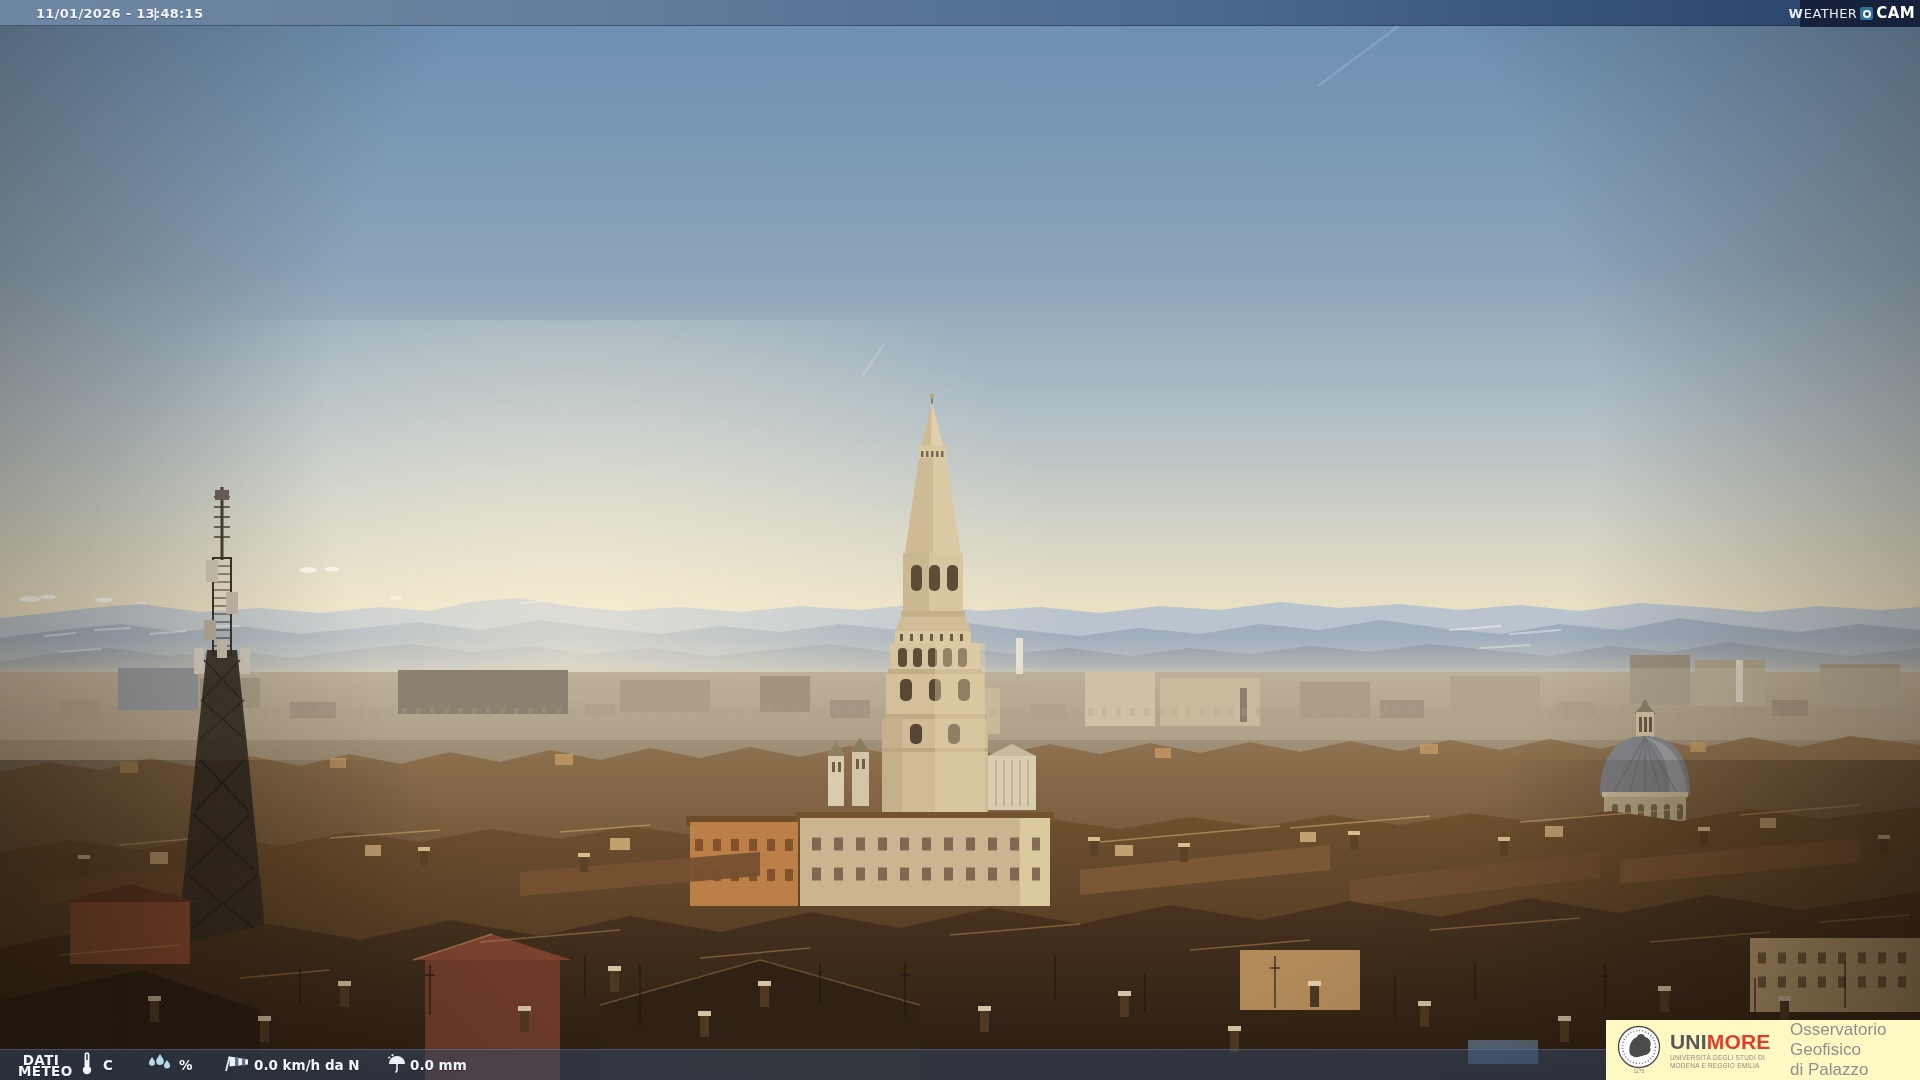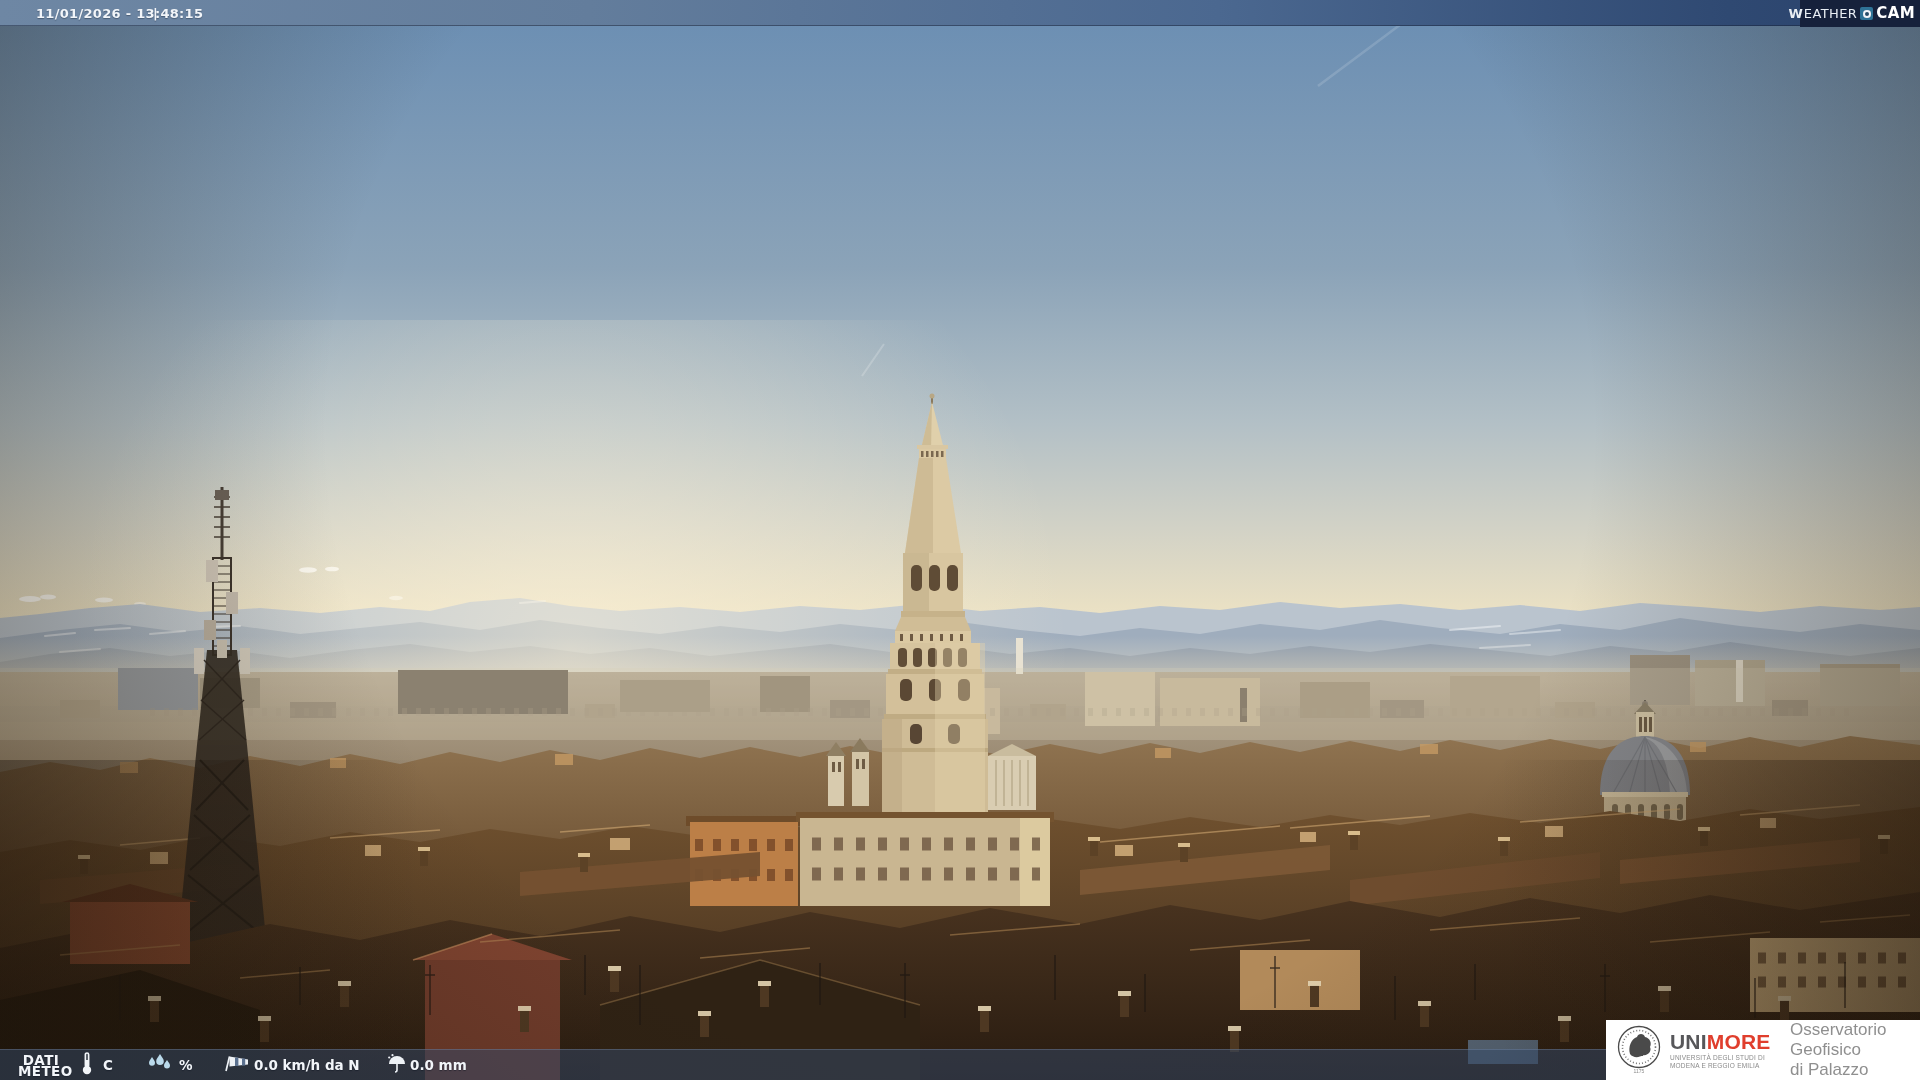--- a/index.html
+++ b/index.html
@@ -31,21 +31,21 @@
     background:rgba(52,72,104,.52);border-top:1px solid rgba(150,170,200,.28);color:#f2f5f9;}
   .bottom-bar .itm{position:absolute;top:50%;transform:translateY(-50%);white-space:nowrap;
     font-weight:bold;font-size:13.5px;text-shadow:0 1px 1px rgba(10,18,30,.45);}
   .dati{left:18px;width:46px;text-align:center;font-size:9.5px;line-height:10.5px;letter-spacing:.4px;font-weight:bold;}
   .b-ic{position:absolute;top:50%;transform:translateY(-50%);}
   .ic-therm{left:80px;}  .u-c{left:103px;}
   .ic-drops{left:146px;} .u-pct{left:179px;}
   .ic-wind{left:222px;}  .v-wind{left:254px;transform:translateY(-50%) scaleX(.92);transform-origin:left center;}
   .ic-umb{left:386px;}   .v-rain{left:410px;}
   
-  .brand{position:absolute;right:0;bottom:0;width:314px;height:60px;background:#ffffff;
+  .brand{position:absolute;right:0;bottom:0;width:314px;height:60px;background:#fef9c3;
     display:flex;align-items:center;padding-left:10px;box-sizing:border-box;
     font-family:"Liberation Sans",sans-serif;}
   .seal{flex:0 0 auto;width:46px;height:50px;position:relative;}
   .wordmark{flex:0 0 auto;margin-left:8px;width:118px;}
   .wm-main{font-size:21px;font-weight:bold;letter-spacing:.2px;line-height:22px;}
   .wm-uni{color:#57575a;} .wm-more{color:#e03e2d;}
   .wm-sub{font-size:6.5px;color:#8a8a8a;letter-spacing:.2px;line-height:7.5px;margin-top:1px;}
   .obs{margin-left:2px;color:#8f8f8f;font-size:17px;line-height:20px;}
 </style>
 </head>

